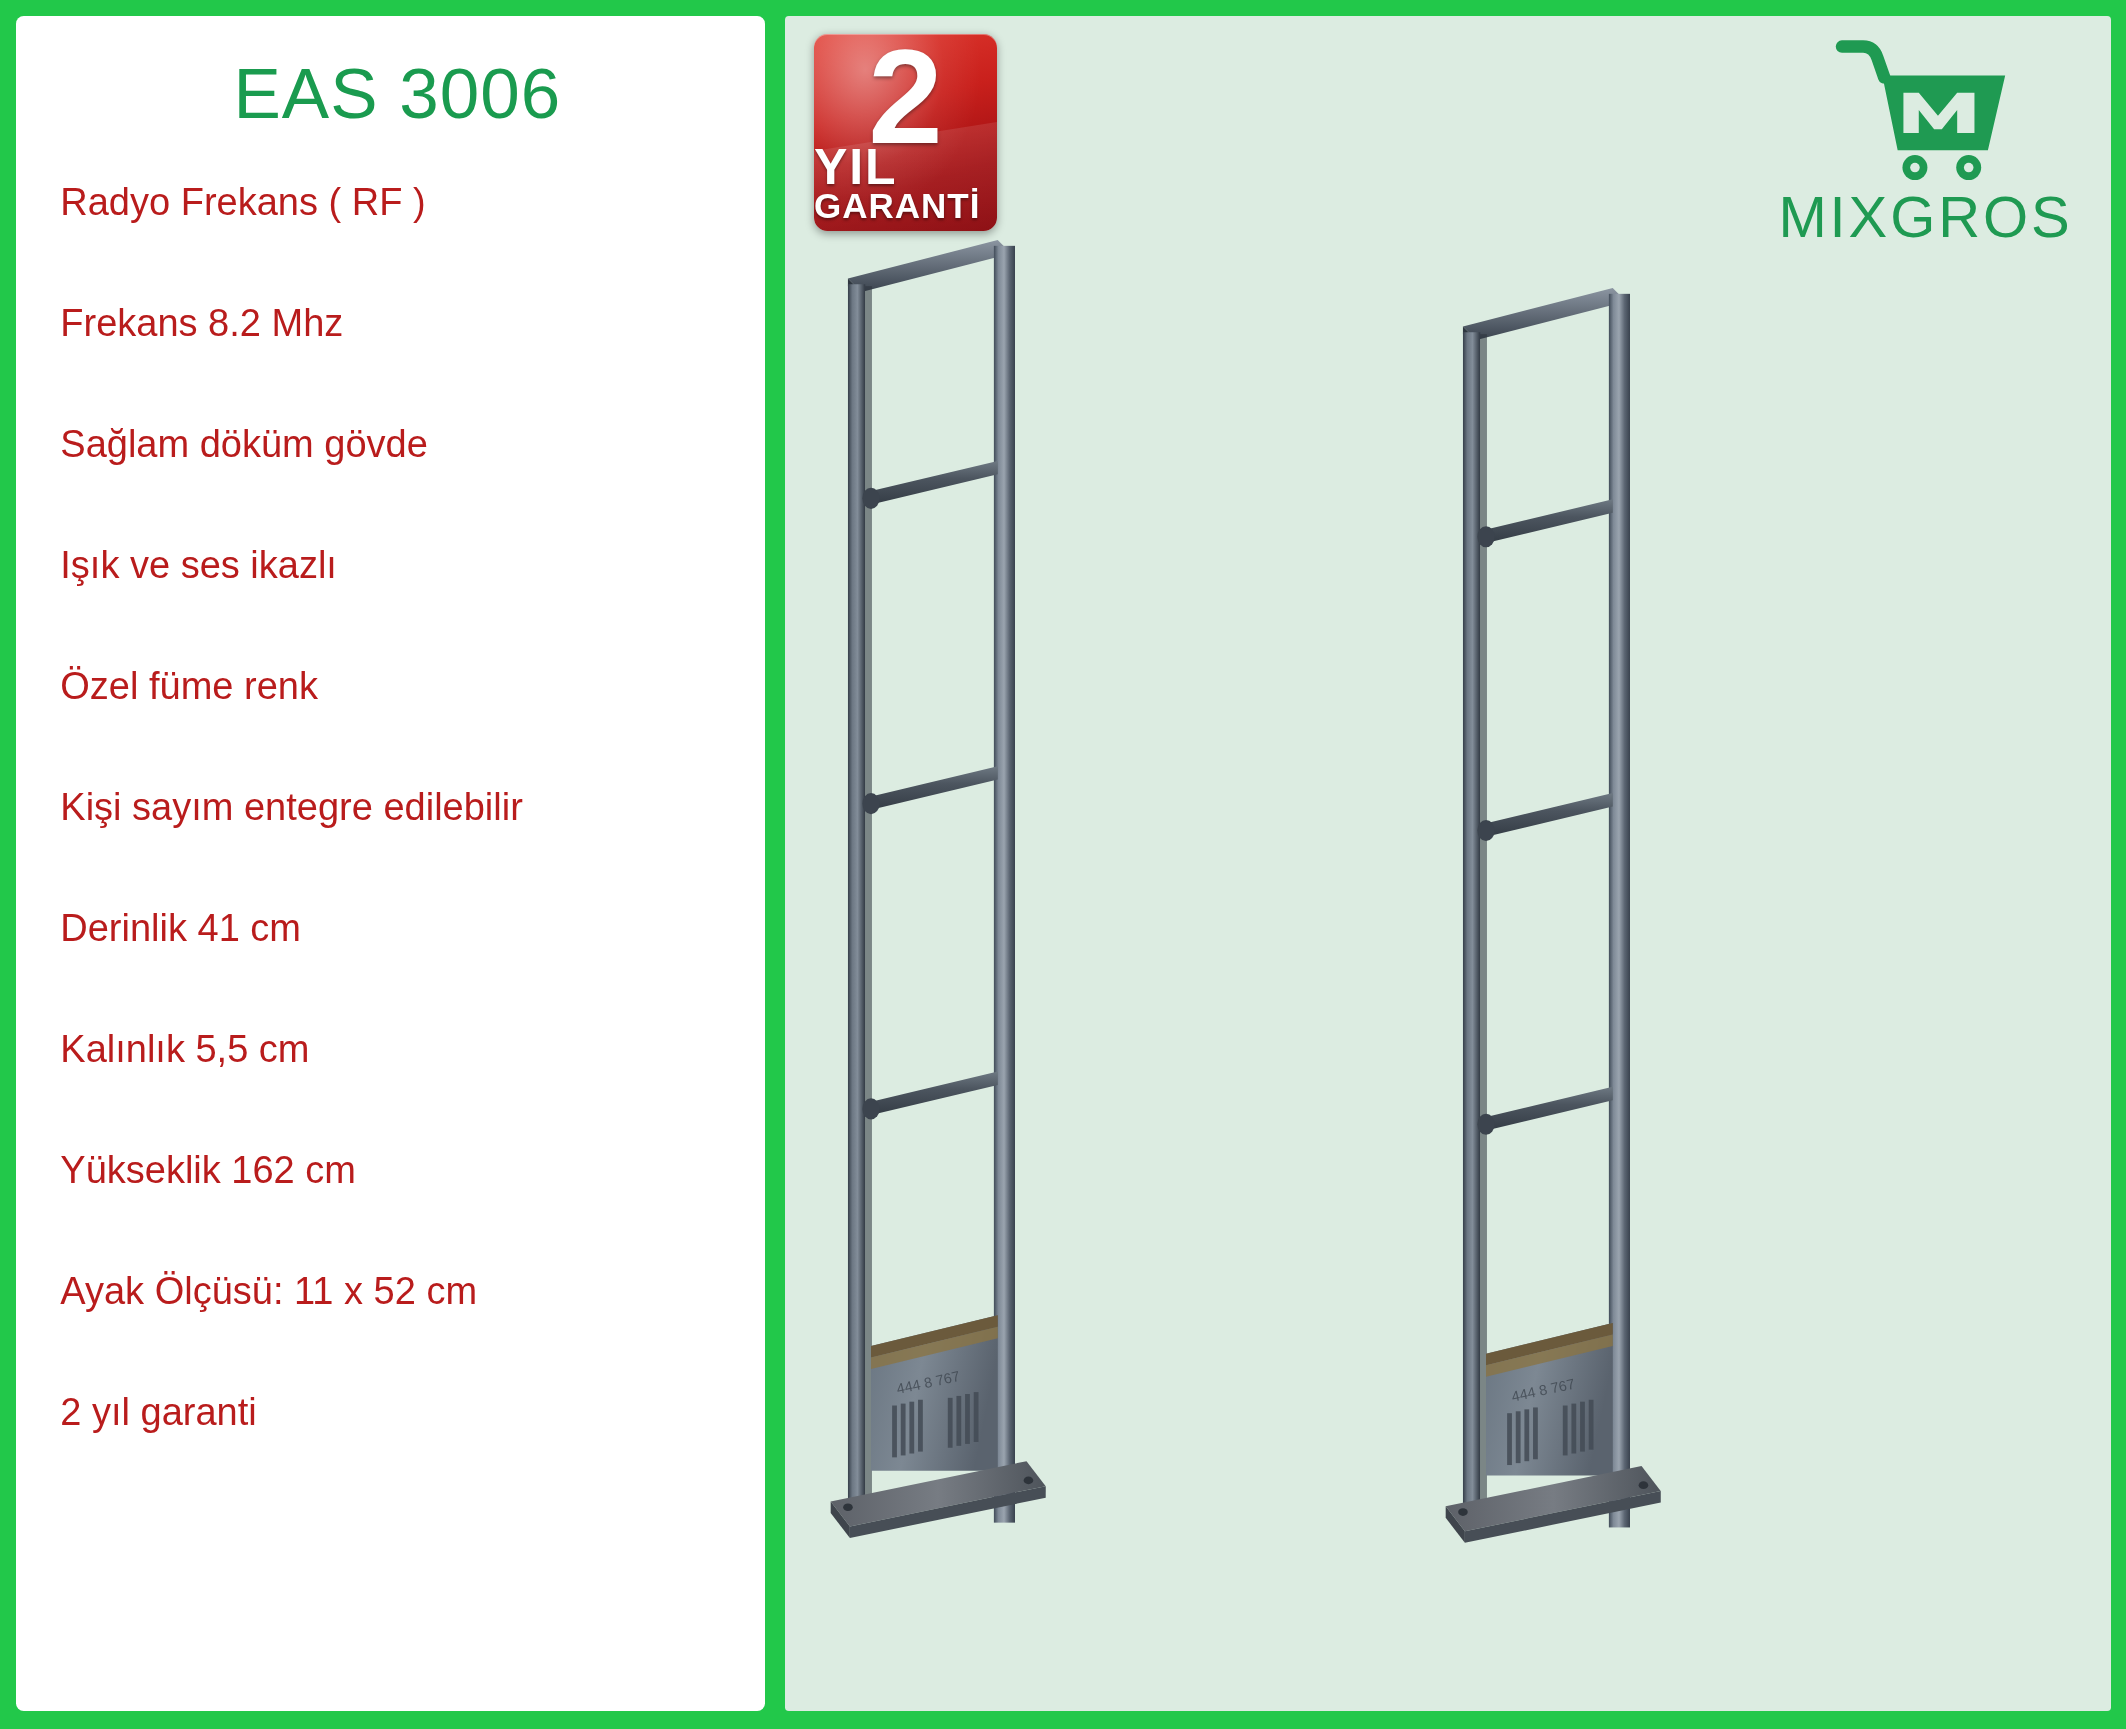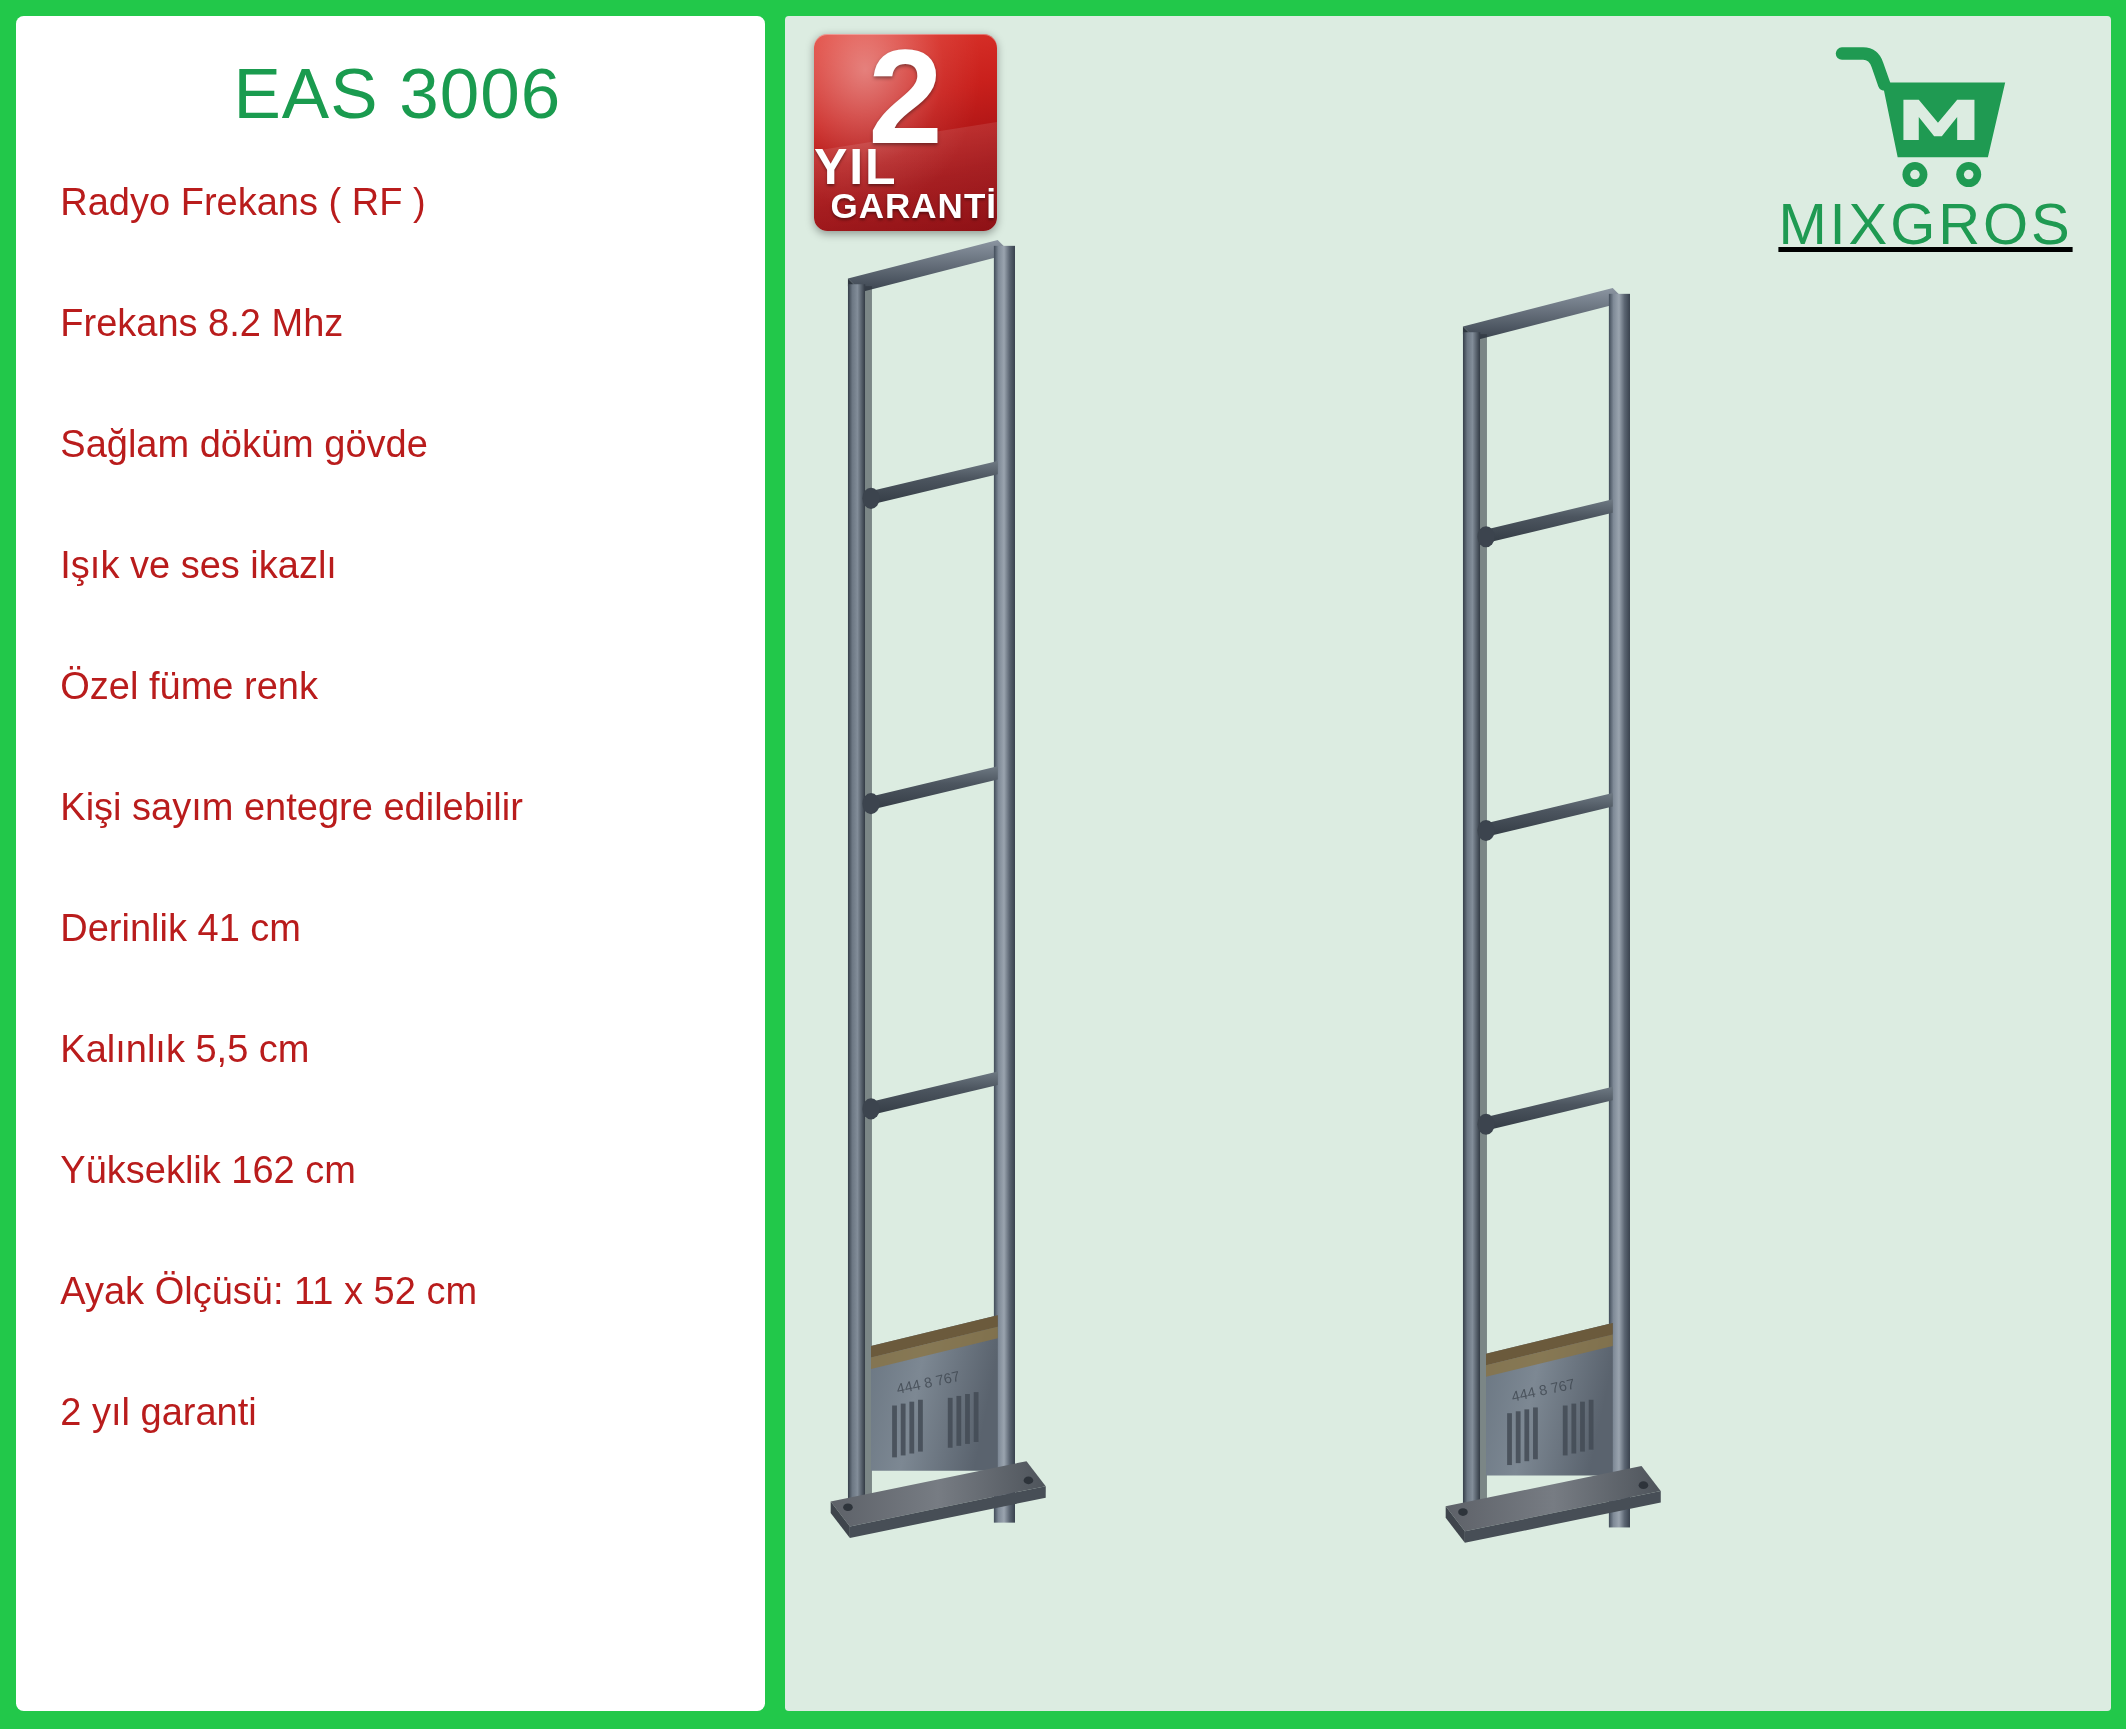--- a/index.html
+++ b/index.html
@@ -100,36 +100,35 @@
     font-weight: 700;
     color: #ffffff;
     letter-spacing: 1.9px;
     text-shadow: 0 1.9px 2.9px rgba(0,0,0,0.40);
     z-index: 2;
   }
   #badge-warranty-word {
     position: absolute;
     left: 0; top: 152px;
     width: 183px;
-    text-align: right;
+    text-align: left;
     font-size: 35px;
     font-weight: 700;
     color: #ffffff;
     letter-spacing: 1px;
     text-shadow: 0 1.9px 2.9px rgba(0,0,0,0.40);
     z-index: 2;
   }
 
   
   #brand-logo {
     position: absolute;
-    right: 27px; top: 28px;
+    right: 27px; top: 21px;
     width: 317px; height: 211px;
     text-align: center;
-    text-decoration: underline;
   }
   #brand-cart-icon { display: block; margin: 0 auto; }
   #brand-name {
     font-size: 58px;
     font-weight: 400;
     color: #1f9a52;
     letter-spacing: 2.9px;
     margin-top: 1.9px;
   }
 

